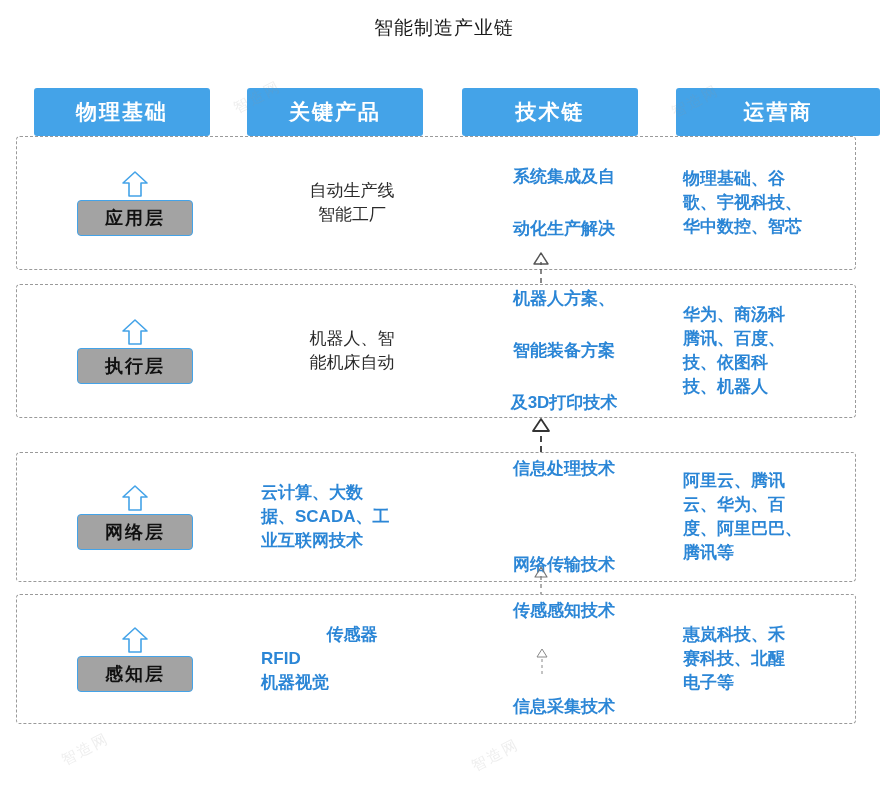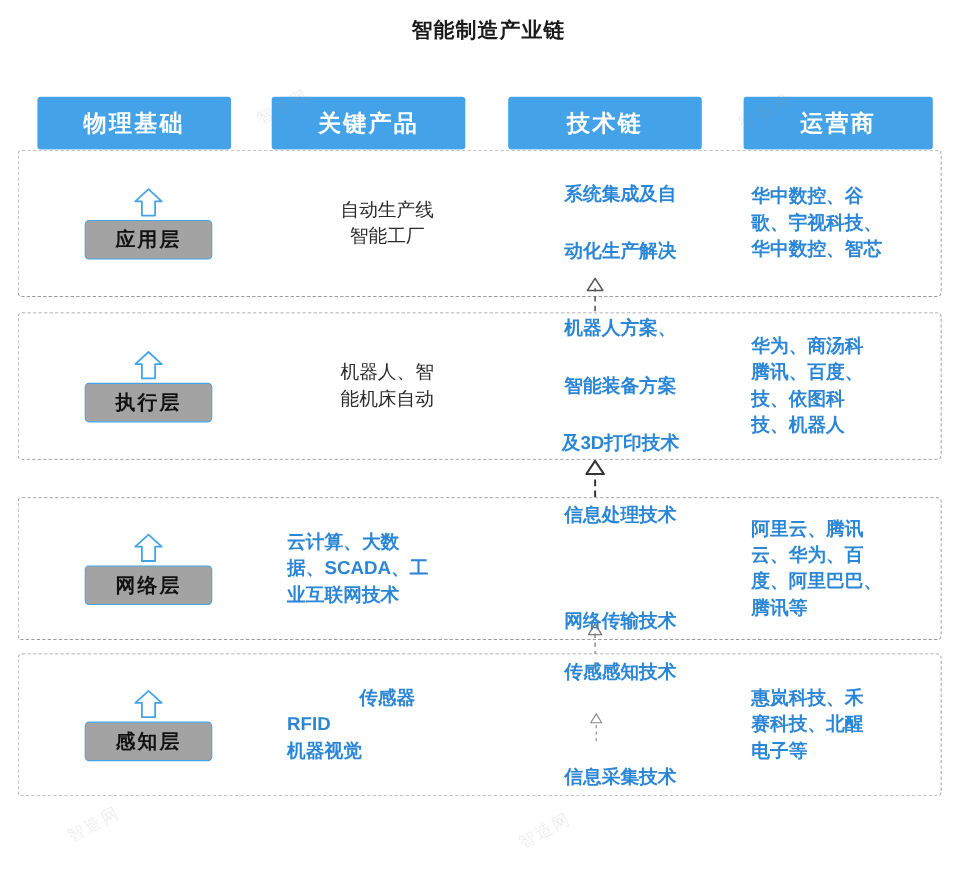--- a/index.html
+++ b/index.html
@@ -13,21 +13,21 @@
     font-family: "Liberation Sans", "DejaVu Sans", sans-serif;
     color: #222;
     position: relative;
     overflow: hidden;
   }
 
   
   .chart-title {
     text-align: center;
     font-size: 19px;
-    font-weight: bold;
+    font-weight: normal;
     color: #1a1a1a;
     letter-spacing: 1px;
     padding-top: 15px;
   }
 
   
   .header-row {
     position: absolute;
     top: 72px;
     left: 0;
@@ -44,21 +44,21 @@
     font-weight: bold;
     letter-spacing: 2px;
     display: flex;
     align-items: center;
     justify-content: center;
     margin-top: 16px;
   }
   .ch0 { left: 34px;  width: 176px; }
   .ch1 { left: 247px; width: 176px; }
   .ch2 { left: 462px; width: 176px; }
-  .ch3 { left: 676px; width: 172px; }
+  .ch3 { left: 676px; width: 204px; }
 
   
   .band {
     position: absolute;
     left: 16px;
     width: 840px;
     border: 1px dashed #9a9a9a;
     border-radius: 4px;
     box-sizing: border-box;
     background: #ffffff;
@@ -219,21 +219,21 @@
     <p class="txt-dark">自动生产线</p>
     <p class="txt-dark">智能工厂</p>
   </div>
 
   <div class="cell cell-tech">
     <p class="txt-tech">系统集成及自</p>
     <p class="txt-tech">动化生产解决</p>
   </div>
 
   <div class="cell cell-ops">
-    <p class="txt-blue-left">华中数控、谷</p>
+    <p class="txt-blue-left">物理基础、谷</p>
     <p class="txt-blue-left">歌、宇视科技、</p>
     <p class="txt-blue-left">华中数控、智芯</p>
   </div>
 </div>
 
 <div class="connector c0">
   <svg width="24" height="40" viewBox="0 0 24 40">
     <line x1="12" y1="40" x2="12" y2="10" stroke="#555" stroke-width="1.4" stroke-dasharray="5,4"></line>
     <path d="M12 1 L19 12 L5 12 Z" fill="none" stroke="#555" stroke-width="1.4" stroke-linejoin="round"></path>
   </svg>

